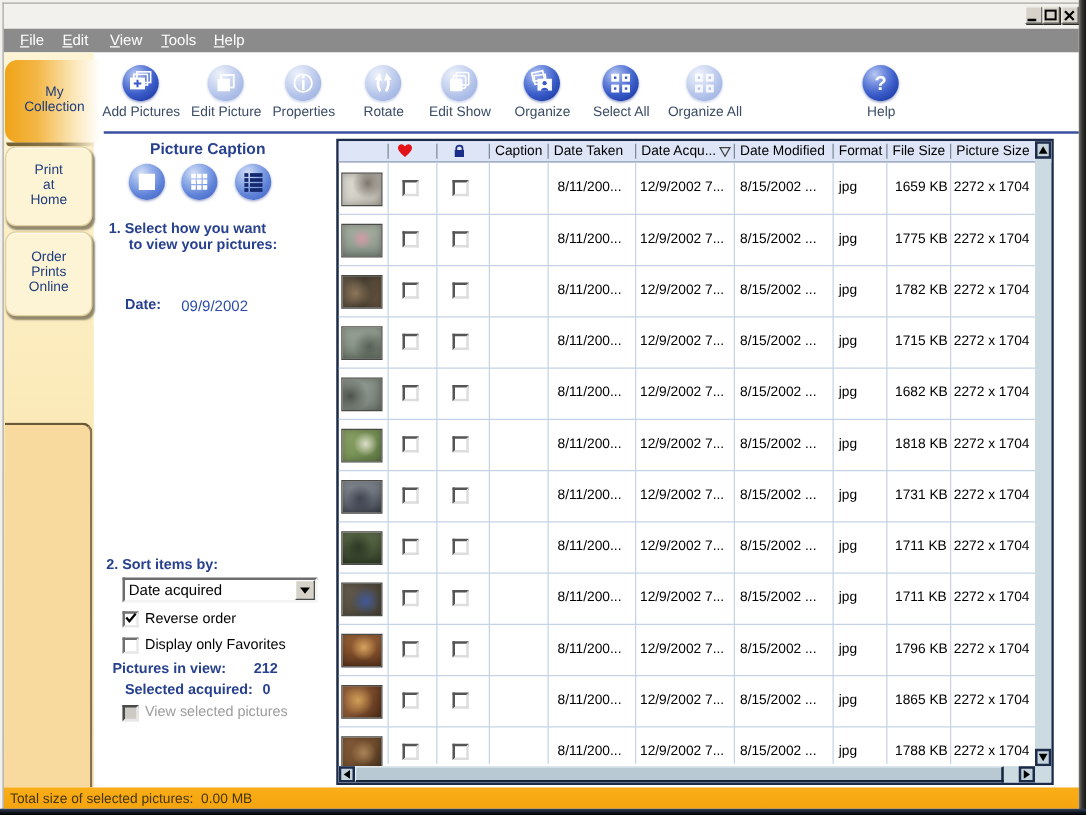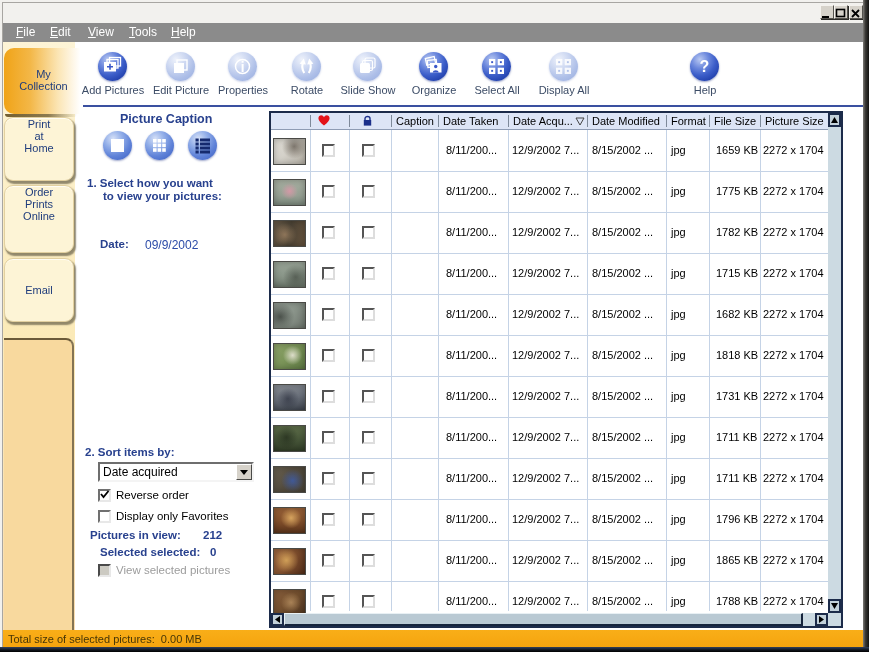--- a/index.html
+++ b/index.html
@@ -93,27 +93,24 @@
   </div>
   <div id="content"></div>
   <div id="strip"></div>
   <div id="tanblock"></div>
 
   <div id="tab-active">
       <div style="margin-top:20px;margin-right:14px">My<br>Collection</div>
     </div>
   <div id="tabshadow"></div>
   <div class="tab" style="top:117px;height:64px">
-      <div style="margin-top:0">Print<br>at<br>Home</div>
+      <div style="margin-top:12px">Print<br>at<br>Home</div>
     </div>
   <div class="tab" style="top:185px;height:68px">
-      <div style="">Order<br>Prints<br>Online</div>
-    </div>
-  <div class="tab" style="top:258px;height:64px">
-      <div style="margin-top:25px">Email</div>
+      <div style="margin-top:14px">Order<br>Prints<br>Online</div>
     </div>
 
   <div id="sepline"></div>
   <div class="ticon ion" style="left:98px">
       <svg width="29" height="29" viewBox="0 0 29 29" style="position:absolute;left:0;top:0">
         <rect x="11.5" y="5.5" width="11" height="8.5" fill="none" stroke="#ffffff" stroke-width="1.3"></rect>
         <rect x="9" y="7.5" width="11" height="8.5" fill="none" stroke="#ffffff" stroke-width="1.3"></rect>
         <rect x="6" y="10" width="12" height="9.5" fill="#ffffff"></rect>
         <path d="M9 14.7 h6 M12 11.7 v6" stroke="#3a57c8" stroke-width="1.6"></path>
       </svg>
@@ -183,24 +180,24 @@
     </div>
   <div class="ticon ion" style="left:690px">
       <svg width="29" height="29" viewBox="0 0 29 29" style="position:absolute;left:0;top:0">
         <text x="14.5" y="20" font-family="Liberation Sans" font-size="16" font-weight="bold" fill="#ffffff" text-anchor="middle">?</text>
       </svg>
     </div>
   <div class="tlabel" style="left:70px;width:86px">Add Pictures</div>
   <div class="tlabel" style="left:138px;width:86px">Edit Picture</div>
   <div class="tlabel" style="left:200px;width:86px">Properties</div>
   <div class="tlabel" style="left:264px;width:86px">Rotate</div>
-  <div class="tlabel" style="left:325px;width:86px">Slide Show</div>
+  <div class="tlabel" style="left:325px;width:86px">Edit Show</div>
   <div class="tlabel" style="left:391px;width:86px">Organize</div>
   <div class="tlabel" style="left:454px;width:86px">Select All</div>
-  <div class="tlabel" style="left:521px;width:86px">Display All</div>
+  <div class="tlabel" style="left:521px;width:86px">Organize All</div>
   <div class="tlabel" style="left:662px;width:86px">Help</div>
 
   <div class="navyb" style="left:120px;top:112px;font-size:12.5px">Picture Caption</div>
   <div class="pdbtn" style="left:103px">
       <svg width="29" height="29" viewBox="0 0 29 29" style="position:absolute;left:0;top:0">
         <rect x="8" y="8" width="13" height="13" fill="#ffffff"></rect>
       </svg>
     </div>
   <div class="pdbtn" style="left:145px">
       <svg width="29" height="29" viewBox="0 0 29 29" style="position:absolute;left:0;top:0">
@@ -238,21 +235,21 @@
     </div>
   <div class="cbx" style="left:98px;top:489px"></div>
   <svg style="position:absolute;left:99px;top:489px" width="12" height="12">
       <path d="M2 5 L4.5 8 L9.5 2" stroke="#000" stroke-width="1.8" fill="none"></path>
     </svg>
   <div class="blk" style="left:116px;top:489px">Reverse order</div>
   <div class="cbx" style="left:98px;top:510px"></div>
   <div class="blk" style="left:116px;top:510px">Display only Favorites</div>
   <div class="navyb" style="left:90px;top:529px">Pictures in view:</div>
   <div class="navyb" style="left:203px;top:529px">212</div>
-  <div class="navyb" style="left:100px;top:546px">Selected selected:</div>
+  <div class="navyb" style="left:100px;top:546px">Selected acquired:</div>
   <div class="navyb" style="left:210px;top:546px">0</div>
   <div class="cbx" style="left:98px;top:564px;background:#cccac2;border-color:#4a4a4a #e8e8e8 #e8e8e8 #4a4a4a"></div>
   <div class="blk" style="left:116px;top:564px;color:#9c9c9c">View selected pictures</div>
 
   <div id="tbl"></div>
   <div id="thead"></div>
   <div class="hsep" style="left:310px"></div>
   <div class="hsep" style="left:349px"></div>
   <div class="hsep" style="left:391px"></div>
   <div class="hsep" style="left:438px"></div>

